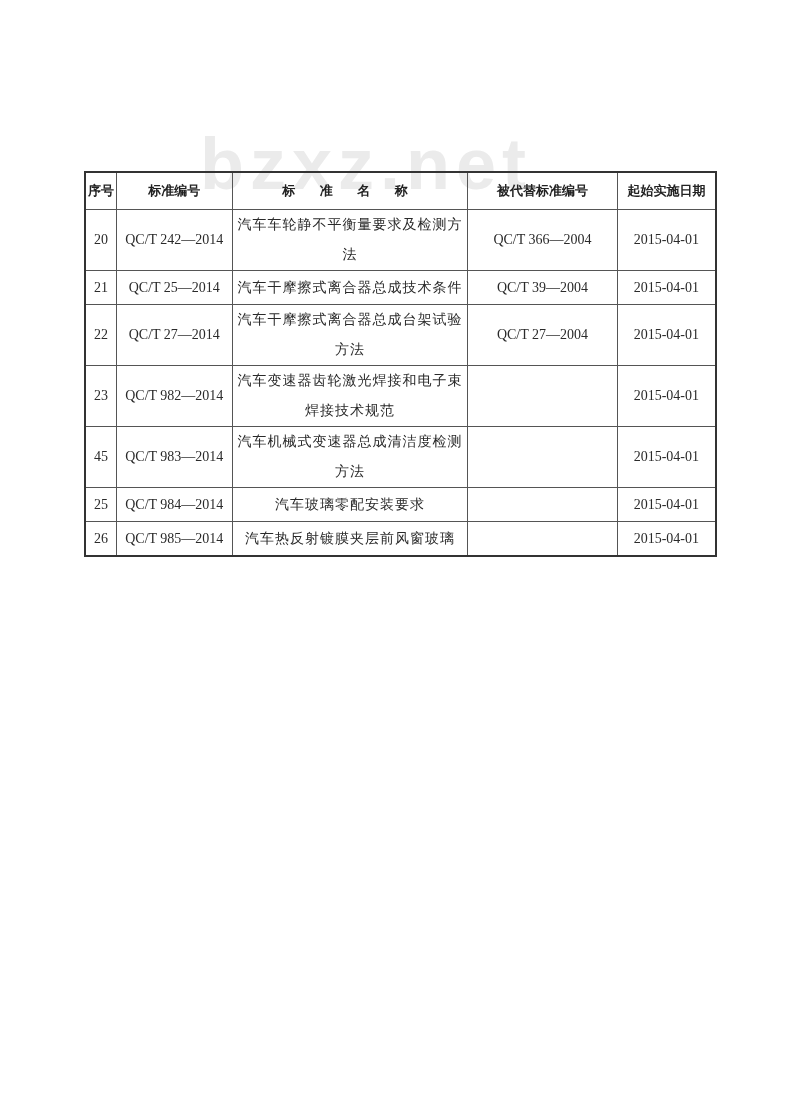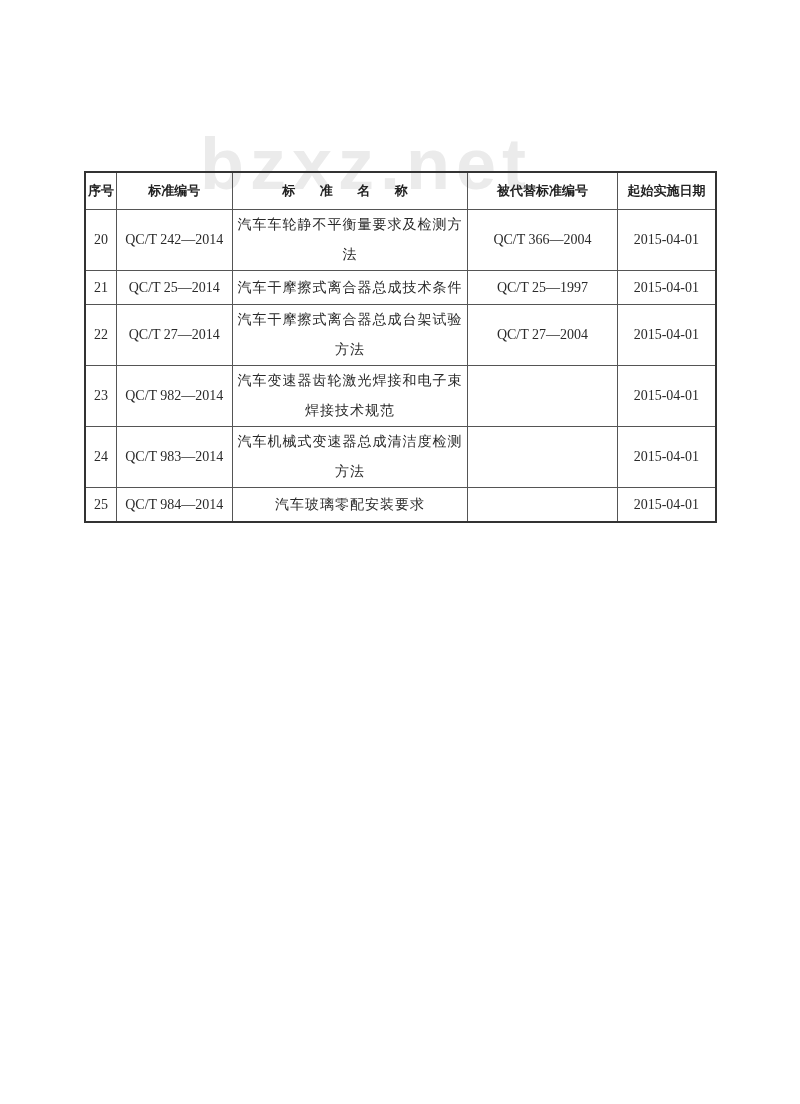--- a/index.html
+++ b/index.html
@@ -39,45 +39,52 @@
       <td class="num">20</td>
       <td class="num">QC/T 242—2014</td>
       <td class="name">汽车车轮静不平衡量要求及检测方法</td>
       <td class="num">QC/T 366—2004</td>
       <td class="num">2015-04-01</td>
     </tr>
     <tr class="short">
       <td class="num">21</td>
       <td class="num">QC/T 25—2014</td>
       <td class="name">汽车干摩擦式离合器总成技术条件</td>
-      <td class="num">QC/T 25—1997</td>
+      <td class="num">QC/T 39—2004</td>
       <td class="num">2015-04-01</td>
     </tr>
     <tr class="tall">
       <td class="num">22</td>
       <td class="num">QC/T 27—2014</td>
       <td class="name">汽车干摩擦式离合器总成台架试验方法</td>
       <td class="num">QC/T 27—2004</td>
       <td class="num">2015-04-01</td>
     </tr>
     <tr class="tall">
       <td class="num">23</td>
       <td class="num">QC/T 982—2014</td>
       <td class="name">汽车变速器齿轮激光焊接和电子束焊接技术规范</td>
       <td class="num"></td>
       <td class="num">2015-04-01</td>
     </tr>
     <tr class="tall">
-      <td class="num">24</td>
+      <td class="num">45</td>
       <td class="num">QC/T 983—2014</td>
       <td class="name">汽车机械式变速器总成清洁度检测方法</td>
       <td class="num"></td>
       <td class="num">2015-04-01</td>
     </tr>
     <tr class="short">
       <td class="num">25</td>
       <td class="num">QC/T 984—2014</td>
       <td class="name">汽车玻璃零配安装要求</td>
       <td class="num"></td>
       <td class="num">2015-04-01</td>
     </tr>
+    <tr class="short">
+      <td class="num">26</td>
+      <td class="num">QC/T 985—2014</td>
+      <td class="name">汽车热反射镀膜夹层前风窗玻璃</td>
+      <td class="num"></td>
+      <td class="num">2015-04-01</td>
+    </tr>
   </tbody>
 </table>
 
 </body></html>

